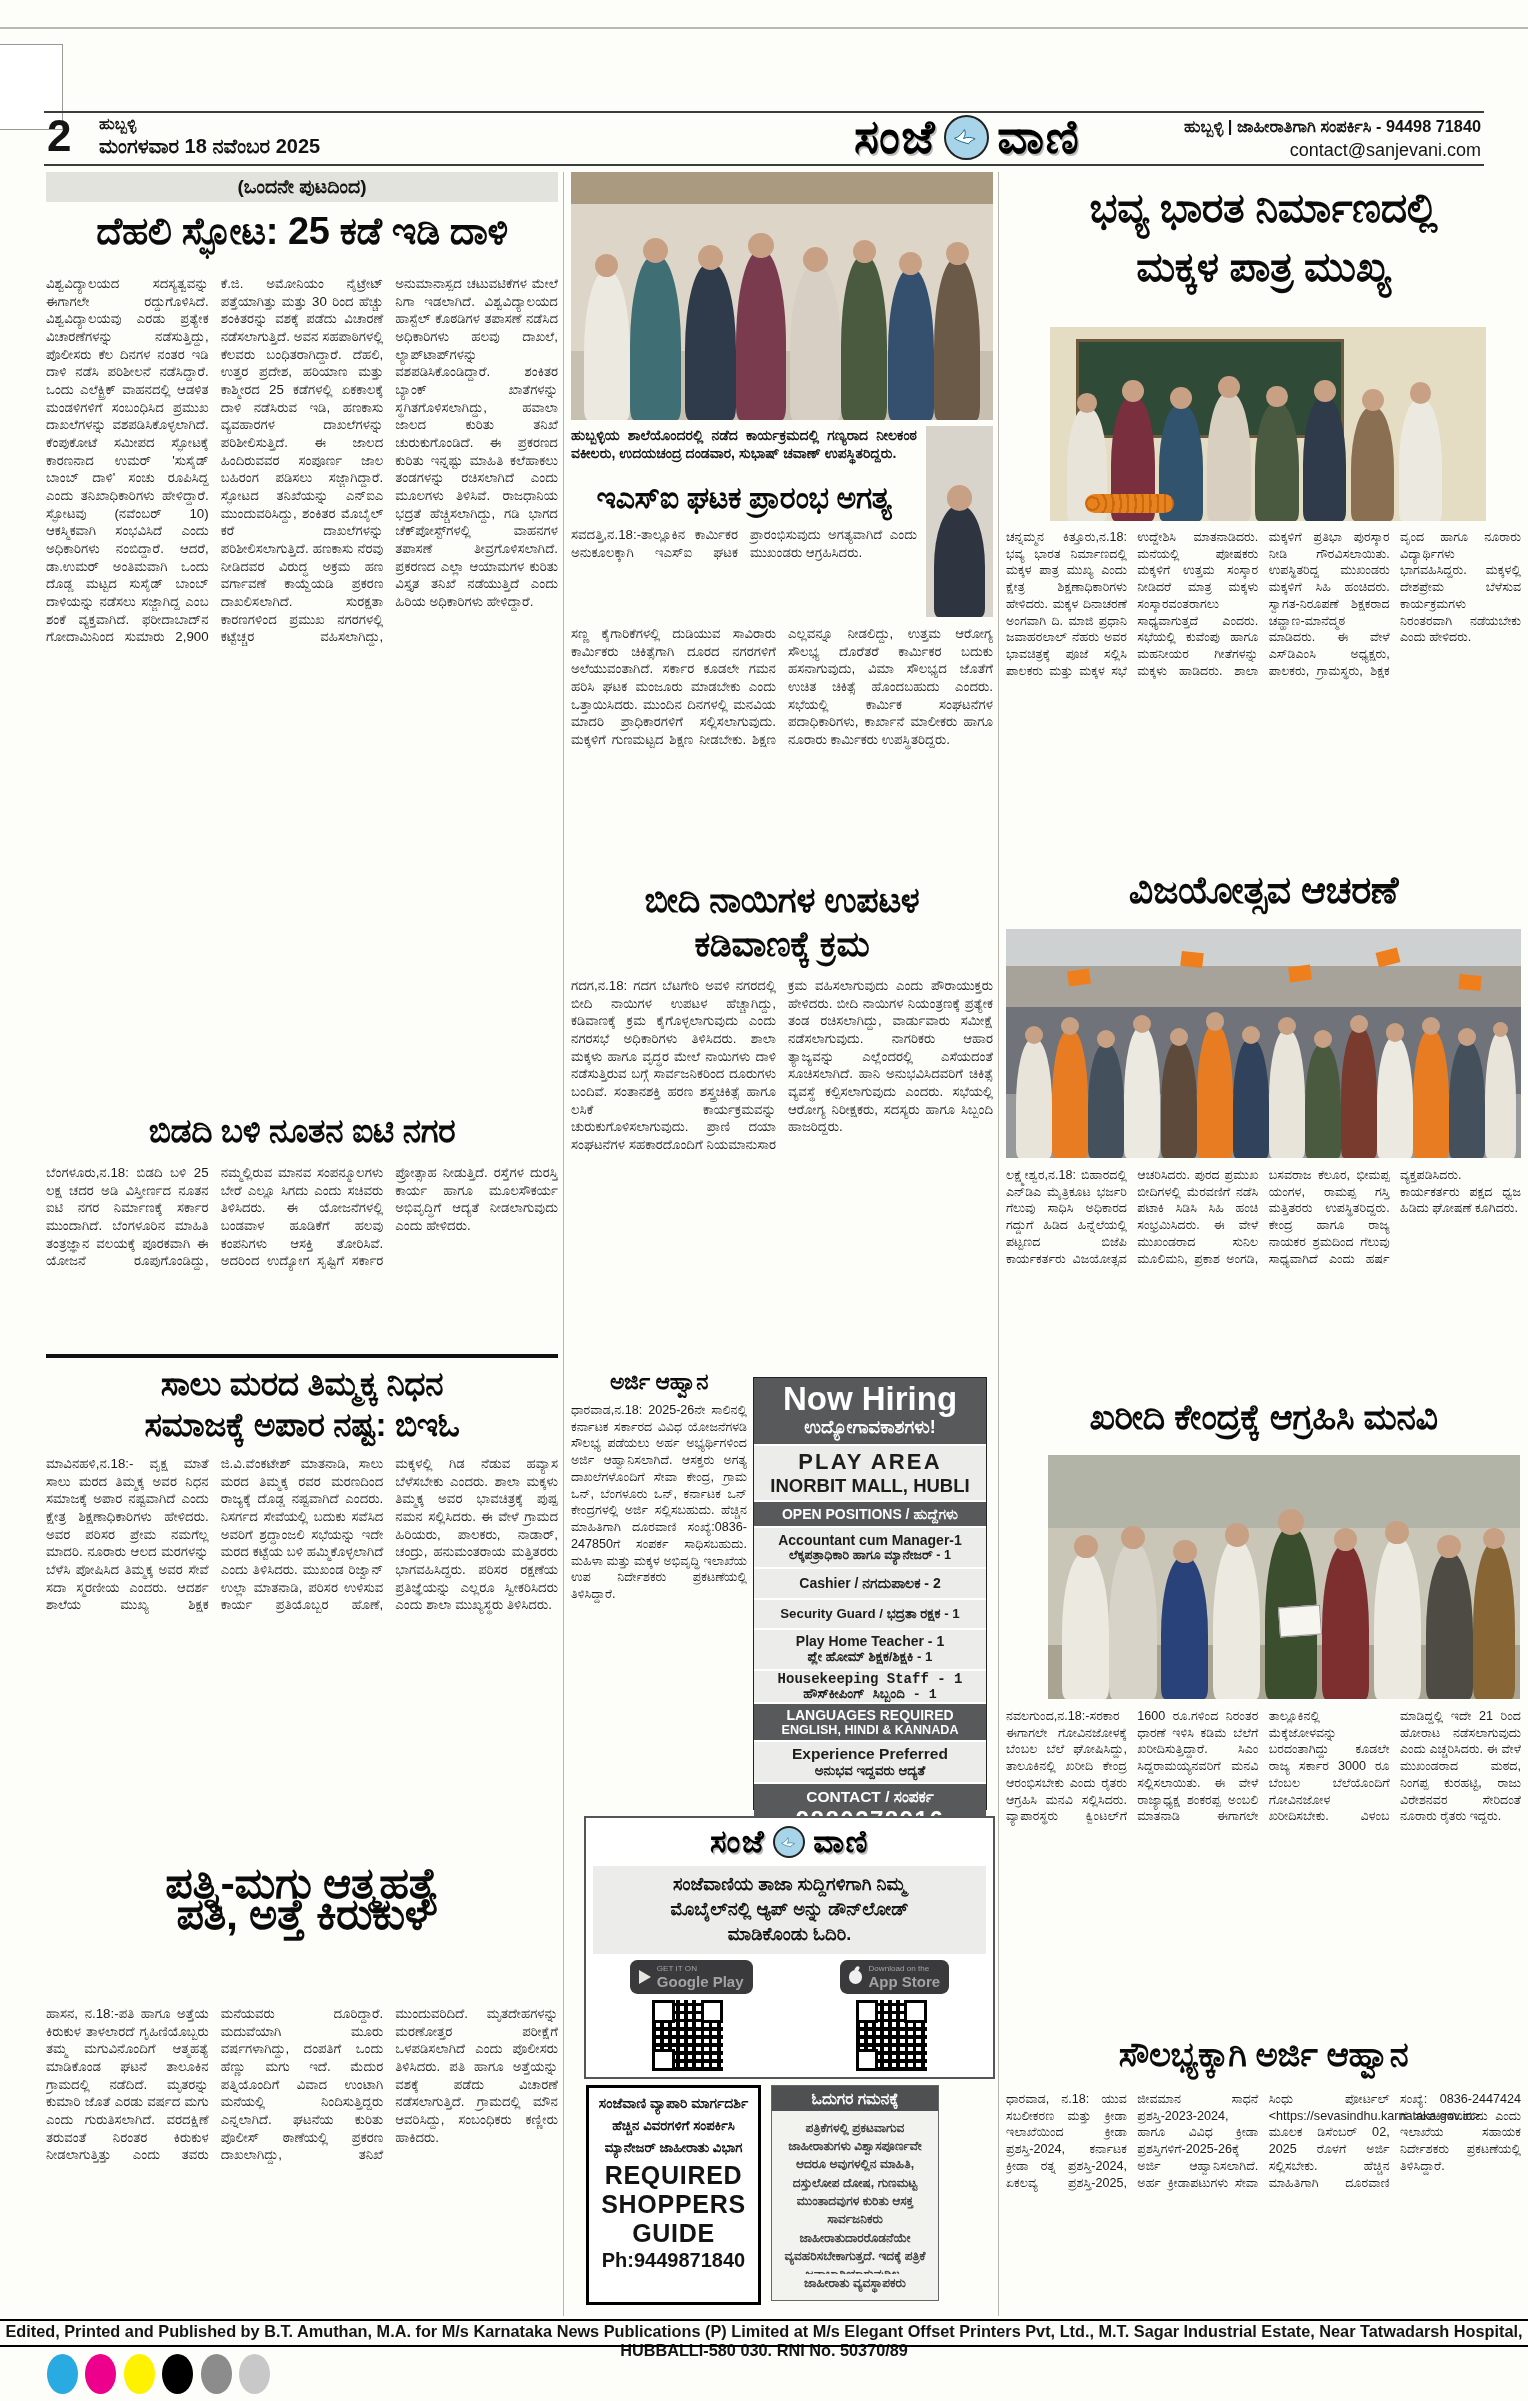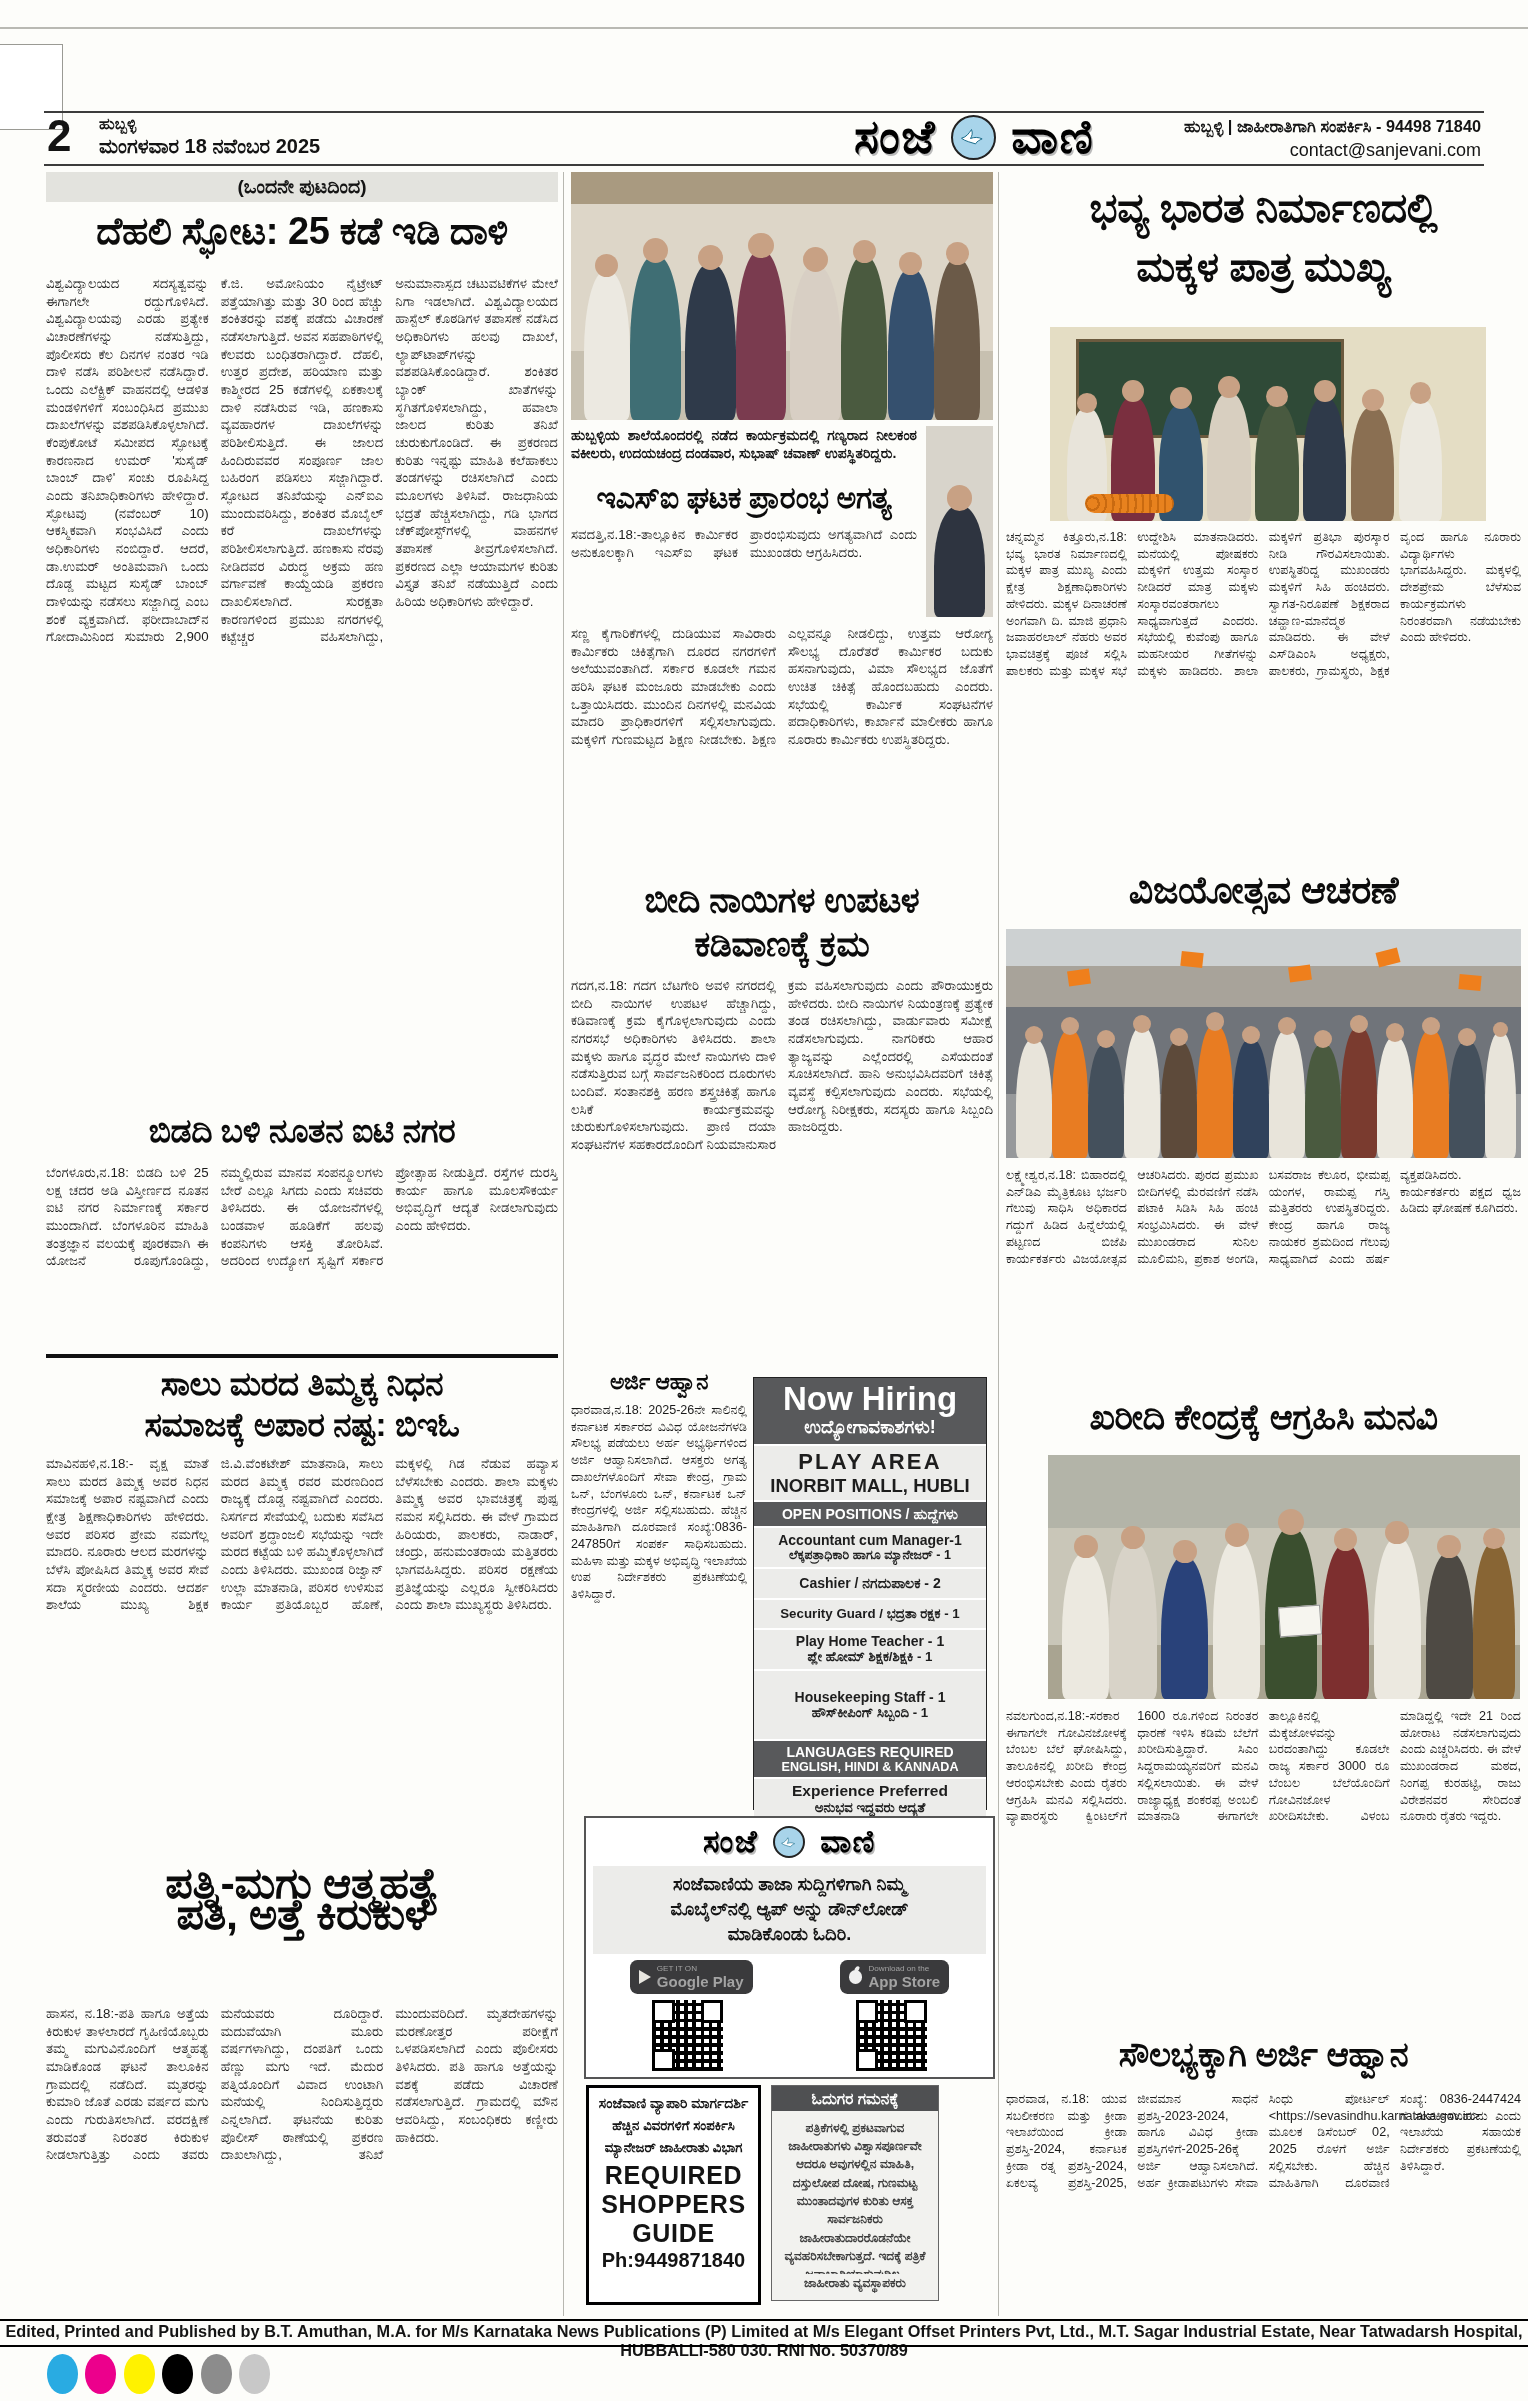--- a/index.html
+++ b/index.html
@@ -13,21 +13,21 @@
   .c3{column-count:3;column-gap:12px;}
   .c2{column-count:2;column-gap:12px;}
   .c4{column-count:4;column-gap:10.4px;font-size:12.6px;}
   .c1{column-count:1;}
   .caption{font-weight:bold;font-size:14px;line-height:1.3;text-align:justify;overflow:hidden;}
   .photo{overflow:hidden;background:#cfc9bd;}
   .pp{position:absolute;bottom:0;background:var(--c,#555);border-radius:45% 45% 8% 8% / 55% 55% 8% 8%;}
   .pp::before{content:'';position:absolute;left:25%;bottom:96%;width:50%;aspect-ratio:1/1;border-radius:50%;background:var(--h,#c8a184);}
   .flag{position:absolute;background:#ef7f1c;width:22px;height:15px;transform:rotate(-8deg);box-shadow:0 15px 0 -13.3px #555;}
   
-  .mast{display:flex;align-items:center;gap:15px;font-weight:900;font-size:47px;letter-spacing:1.5px;color:#000;text-shadow:1.5px 1.5px 0 #bbb;}
+  .mast{display:flex;align-items:center;gap:8px;font-weight:900;font-size:47px;letter-spacing:1.5px;color:#000;text-shadow:1.5px 1.5px 0 #bbb;}
   .mast .orb{width:41px;height:41px;border-radius:50%;background:#a8d4ea;border:2.2px solid #222;display:flex;align-items:center;justify-content:center;flex:0 0 auto;}
   
   .hire{border:1.5px solid #222;background:#fff;font-family:"Liberation Sans",sans-serif;}
   .hire .dark{background:#58595b;color:#fff;text-align:center;}
   .hire .lite{background:#ececea;color:#1d1d1d;text-align:center;border-top:2.2px solid #fff;}
   
   .appad{border:2.2px solid #555;background:#fff;}
   .badge{background:#3a3a3c;color:#a3a3a3;border-radius:7.4px;display:flex;align-items:center;gap:6px;padding:4.4px 9px;}
   .badge .tri{width:0;height:0;border-top:7.4px solid transparent;border-bottom:7.4px solid transparent;border-left:12px solid #e8e6e0;}
   .badge .apl{width:13.3px;height:13.3px;border-radius:50%;background:#efefef;position:relative;}
@@ -127,21 +127,21 @@
     <div class="lite" style="padding:3.7px 0;">
       <div style="font-size:14px;font-weight:bold;">Accountant cum Manager-1</div>
       <div style="font-size:12.6px;font-weight:bold;">ಲೆಕ್ಕಪತ್ರಾಧಿಕಾರಿ ಹಾಗೂ ಮ್ಯಾನೇಜರ್ - 1</div>
     </div>
     <div class="lite" style="font-size:14px;font-weight:bold;padding:6px 0;">Cashier / ನಗದುಪಾಲಕ - 2</div>
     <div class="lite" style="font-size:13.3px;font-weight:bold;padding:6px 0;">Security Guard / ಭದ್ರತಾ ರಕ್ಷಕ - 1</div>
     <div class="lite" style="padding:3.7px 0;">
       <div style="font-size:14px;font-weight:bold;">Play Home Teacher - 1</div>
       <div style="font-size:13.3px;font-weight:bold;">ಪ್ಲೇ ಹೋಮ್ ಶಿಕ್ಷಕ/ಶಿಕ್ಷಕಿ - 1</div>
     </div>
-    <div class="lite" style="padding:18px 0;">
+    <div class="lite" style="padding:0 0;font-family:Liberation Mono, monospace;">
       <div style="font-size:14px;font-weight:bold;">Housekeeping Staff - 1</div>
       <div style="font-size:13.3px;font-weight:bold;">ಹೌಸ್‌ಕೀಪಿಂಗ್ ಸಿಬ್ಬಂದಿ - 1</div>
     </div>
     <div class="dark" style="padding:3px 0;border-top:2.2px solid #fff;">
       <div style="font-size:14px;font-weight:800;">LANGUAGES REQUIRED</div>
       <div style="font-size:12.6px;font-weight:bold;">ENGLISH, HINDI &amp; KANNADA</div>
     </div>
     <div class="lite" style="padding:3px 0;">
       <div style="font-size:15.5px;font-weight:700;">Experience Preferred</div>
       <div style="font-size:13.3px;font-weight:bold;">ಅನುಭವ ಇದ್ದವರು ಆದ್ಯತೆ</div>

